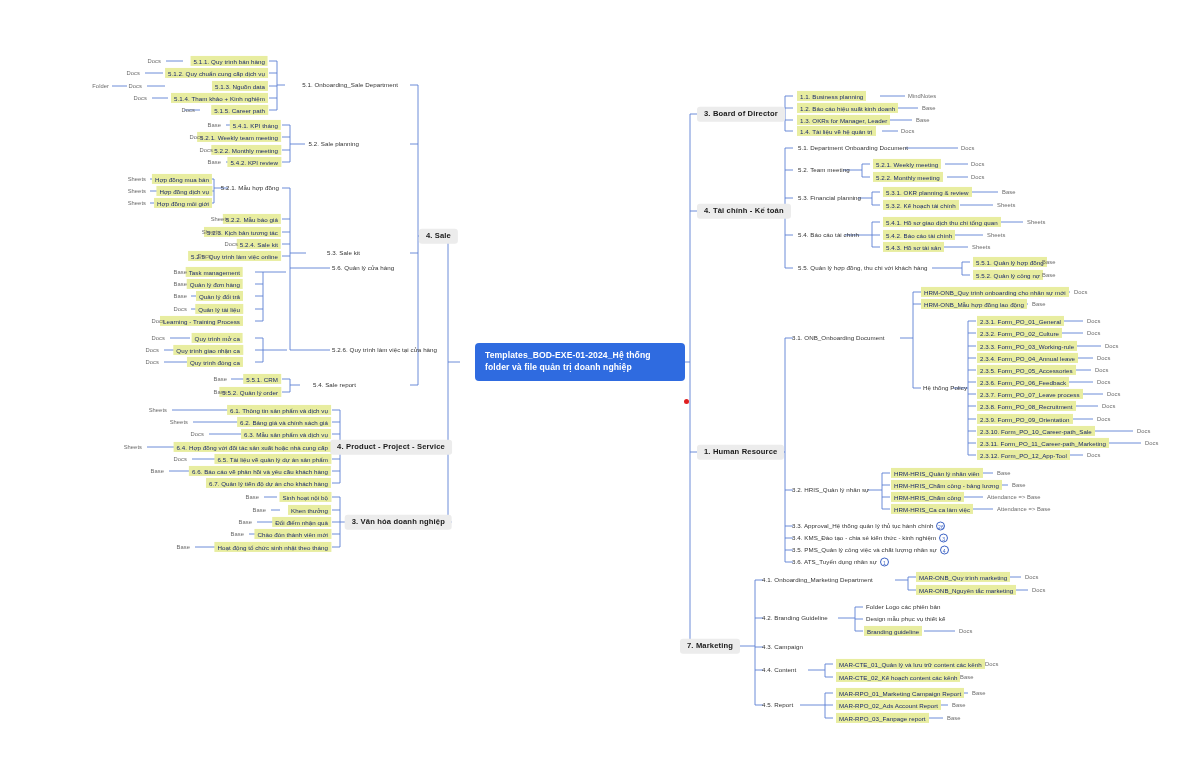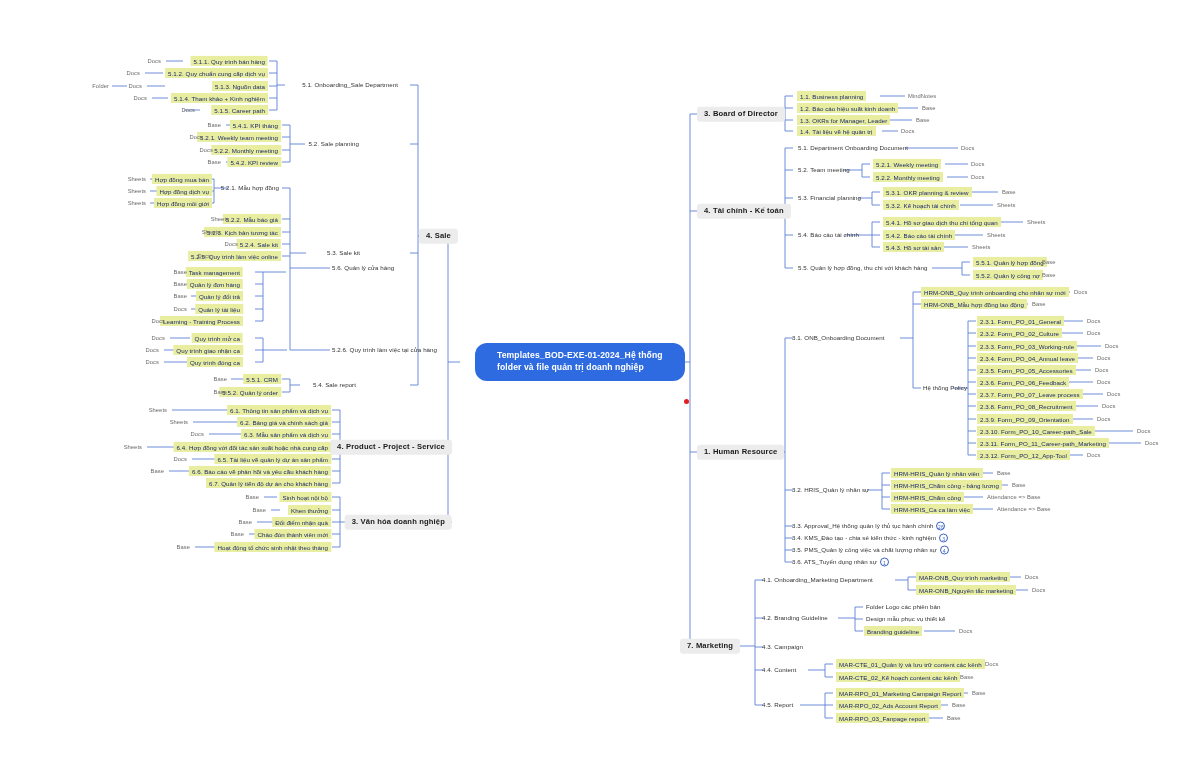--- a/index.html
+++ b/index.html
@@ -26,22 +26,22 @@
     white-space: nowrap;
     line-height: 1.15;
     color: #111;
   }
   
   .root {
     background: #2f6be0;
     color: #ffffff;
     font-weight: bold;
     font-size: 8.6px;
-    padding: 6px 8px 7px 22px;
-    border-radius: 12px;
+    padding: 6px 8px 7px 10px;
+    border-radius: 4px;
     white-space: normal;
     width: 210px;
     line-height: 1.45;
     letter-spacing: .1px;
   }
   
   .lvl1 {
     background: #ececec;
     color: #1a1a1a;
     font-weight: bold;

